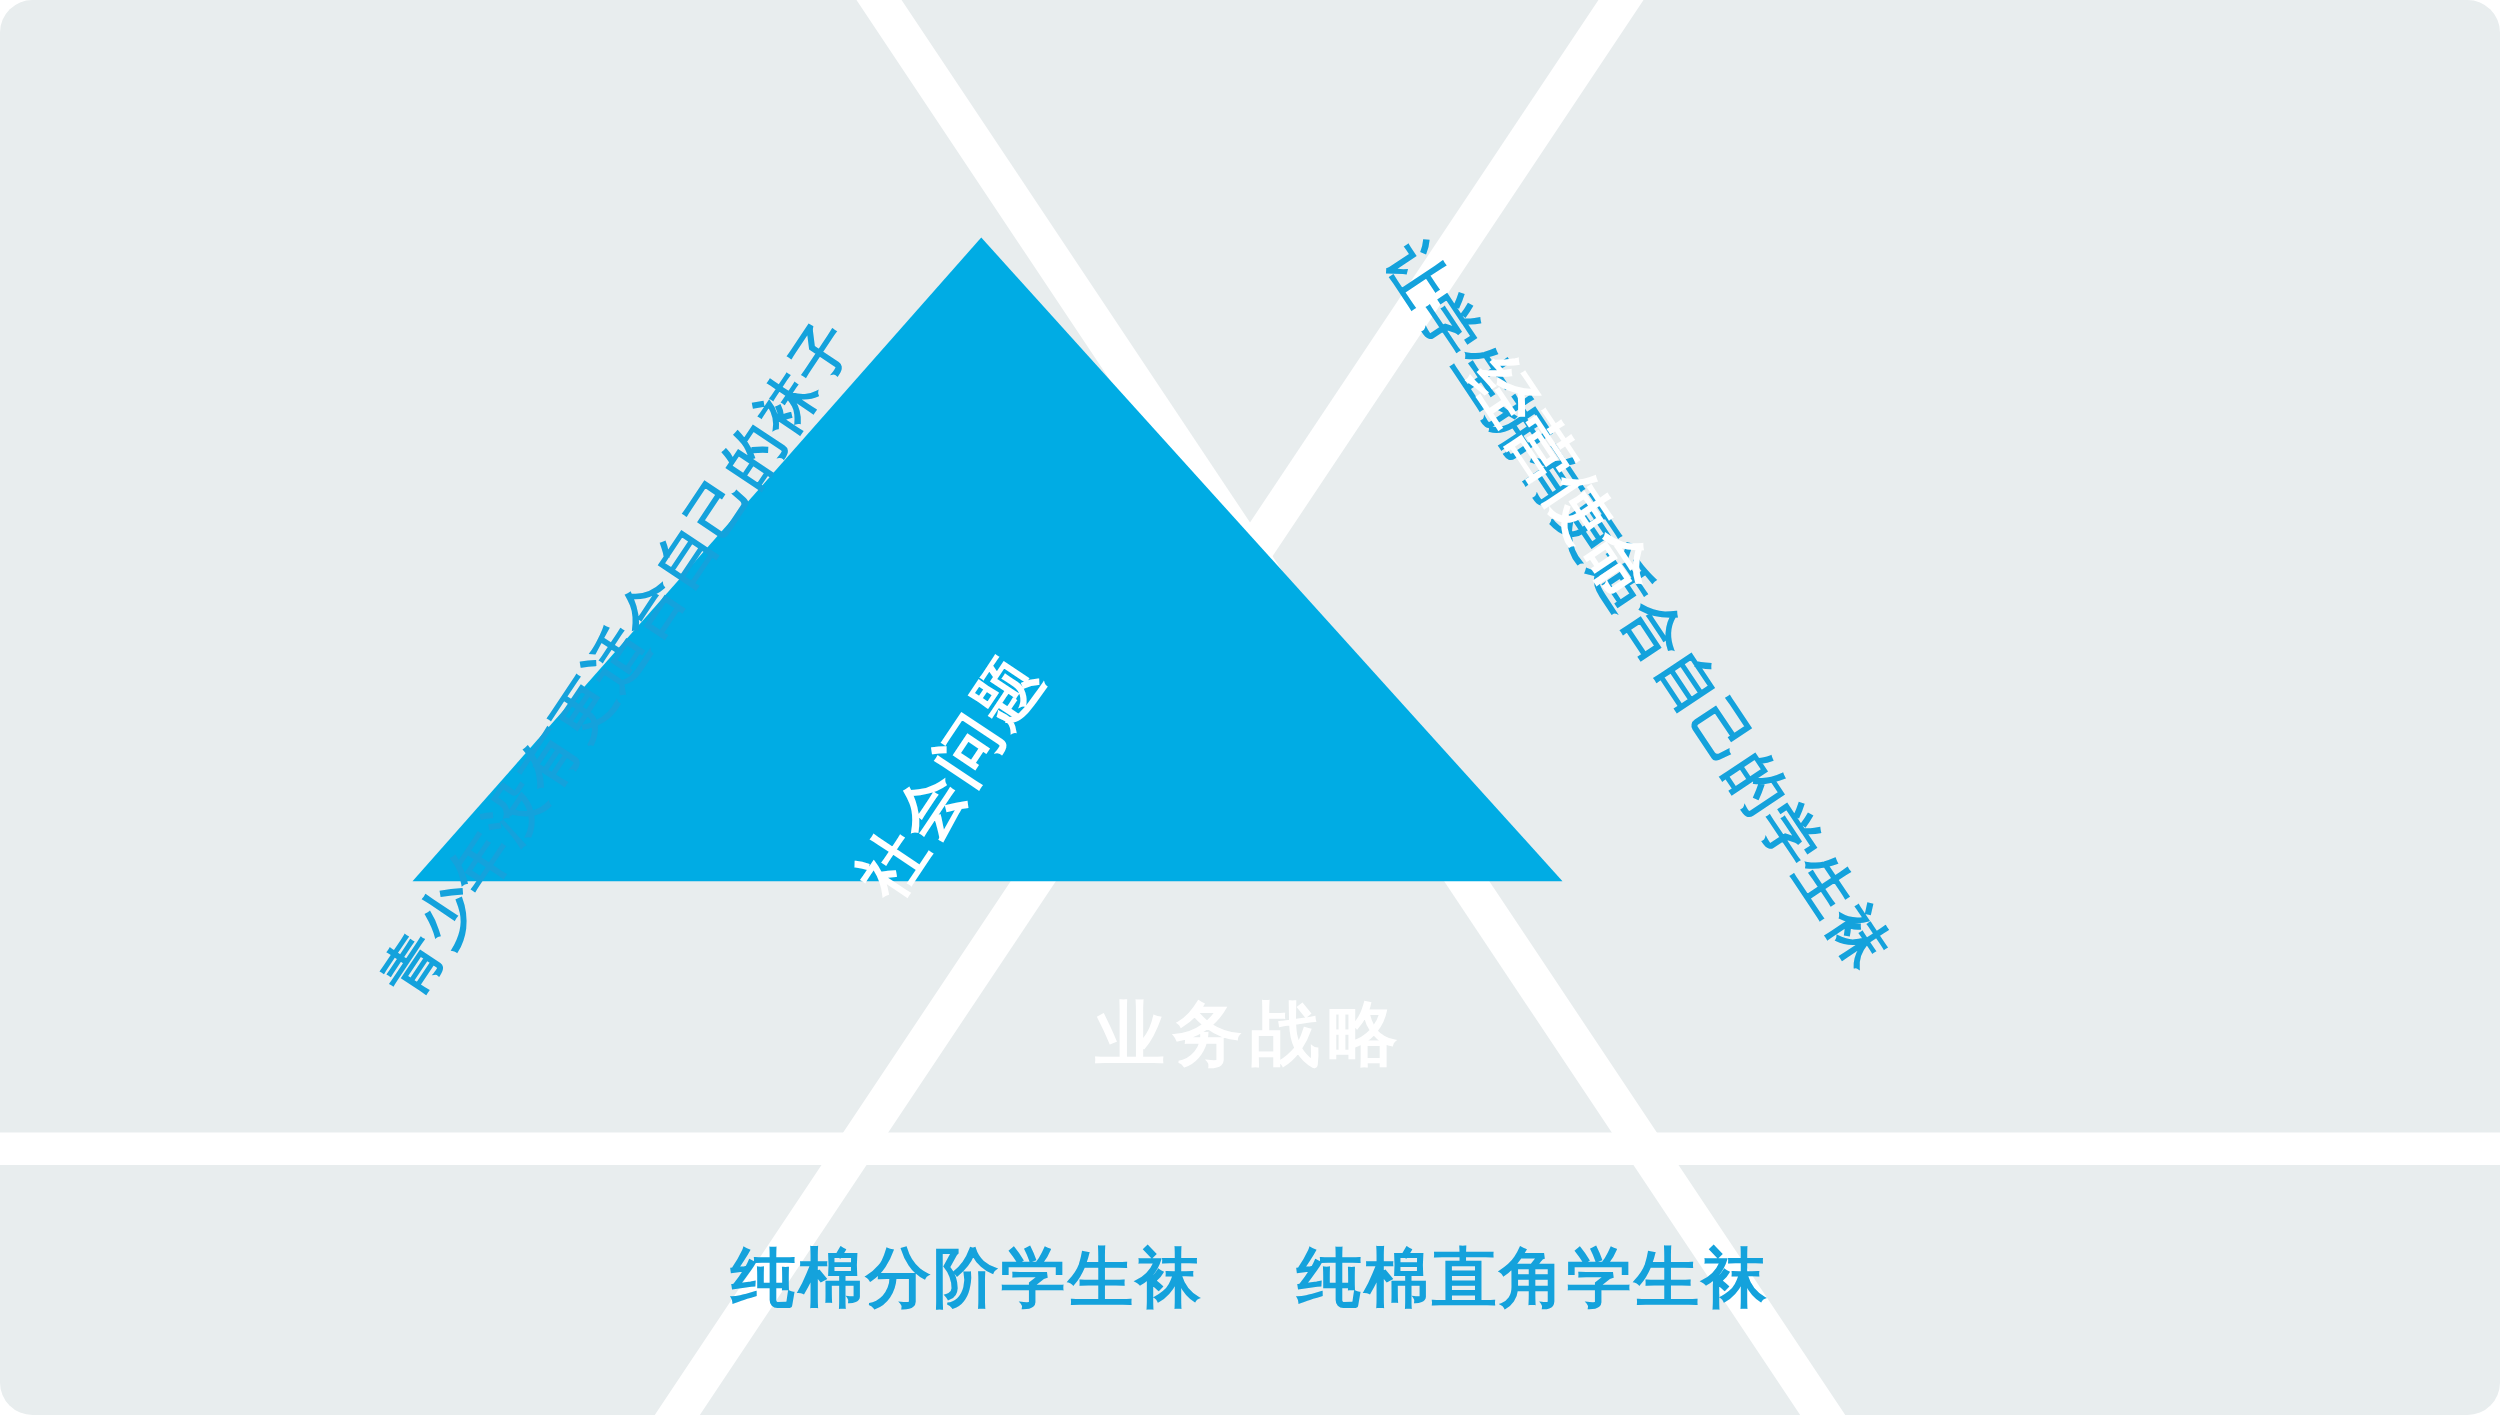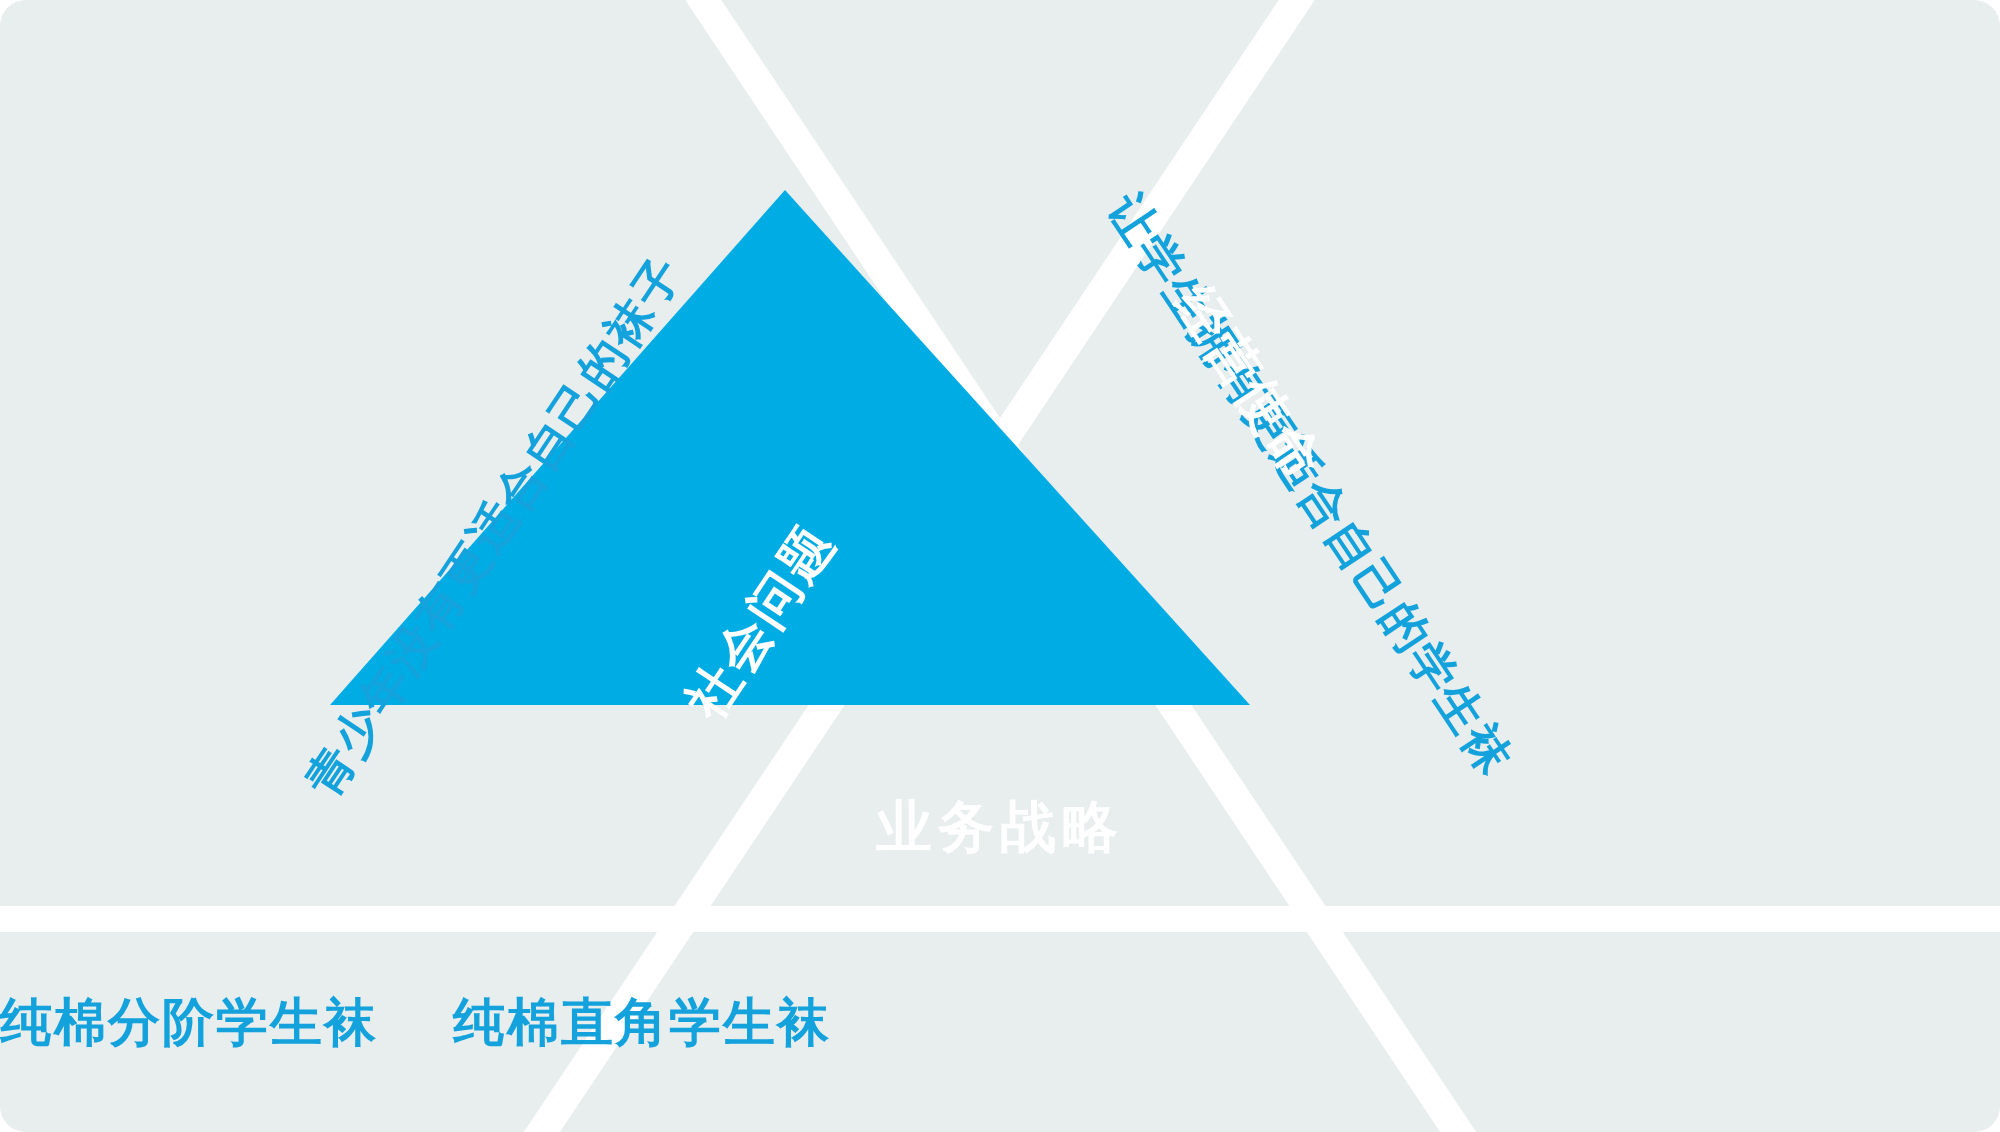--- a/index.html
+++ b/index.html
@@ -119,21 +119,21 @@
     letter-spacing: 6px;
     color: #ffffff;
   }
 
   
   #bottom-caption {
     position: absolute;
     left: 0;
     top: 988px;
     width: 2000px;
-    text-align: left;
+    text-align: center;
     font-size: 52px;
     font-weight: bold;
     letter-spacing: 2px;
     color: #14a2dc;
   }
   #bottom-caption span { display: inline-block; }
   #caption-gap { width: 42px; }
 </style>
 </head>
 <body>

